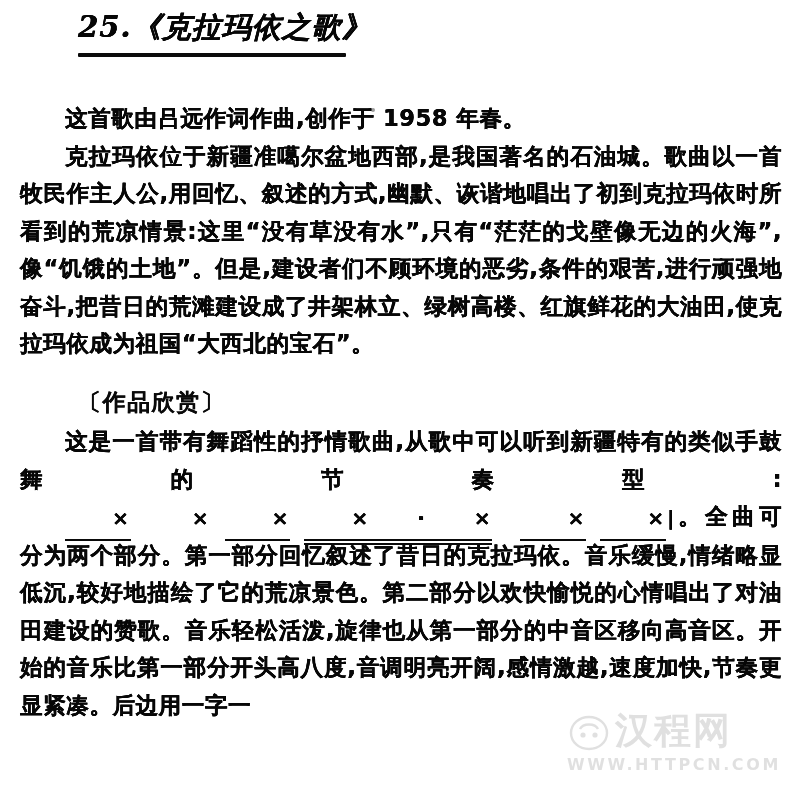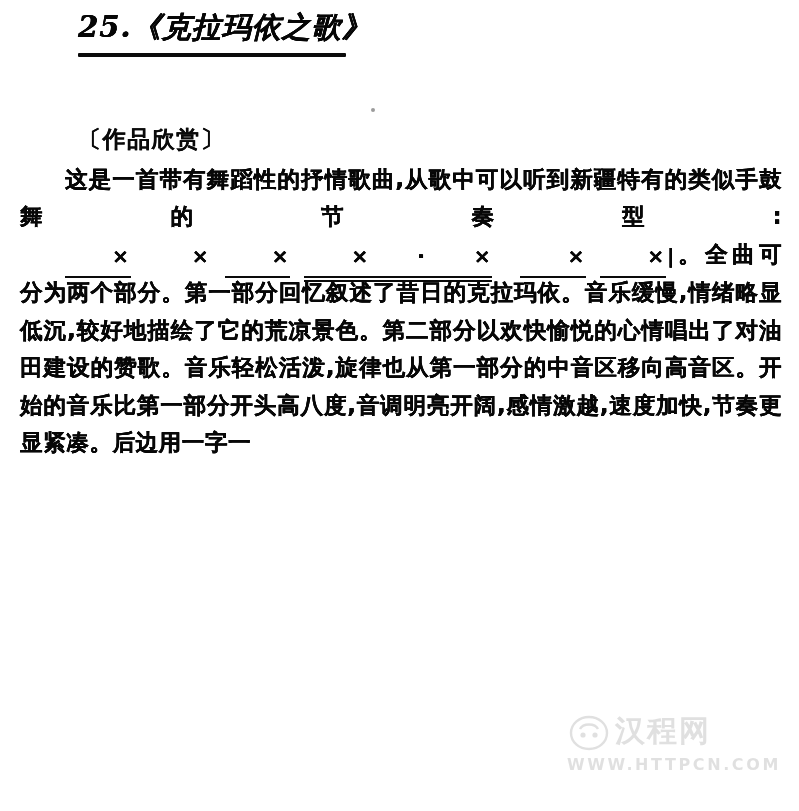--- a/index.html
+++ b/index.html
@@ -137,21 +137,21 @@
     left: 4px;
     top: 2px;
     width: 44px;
     height: 40px;
   }
   .wm-brand {
     position: absolute;
     left: 52px;
     top: 0px;
     font-family: "DejaVu Sans", "Liberation Sans", sans-serif;
-    font-size: 30px;
+    font-size: 37px;
     font-weight: bold;
     color: #9a9a9a;
     letter-spacing: 2px;
     line-height: 40px;
   }
   .wm-url {
     position: absolute;
     left: 4px;
     top: 44px;
     font-family: "DejaVu Sans", "Liberation Sans", sans-serif;
@@ -182,21 +182,23 @@
   <div class="title-block">
     <div class="doc-title">25.《克拉玛依之歌》</div>
     <div class="title-rule"></div>
   </div>
 
   <div class="speck"></div>
 
   <div class="body-text">
 
 
-
+    <p class="para indent">这首歌由吕远作词作曲,创作于 1958 年春。</p>
+
+    <p class="para indent">克拉玛依位于新疆准噶尔盆地西部,是我国著名的石油城。歌曲以一首牧民作主人公,用回忆、叙述的方式,幽默、诙谐地唱出了初到克拉玛依时所看到的荒凉情景:这里“没有草没有水”,只有“茫茫的戈壁像无边的火海”,像“饥饿的土地”。但是,建设者们不顾环境的恶劣,条件的艰苦,进行顽强地奋斗,把昔日的荒滩建设成了井架林立、绿树高楼、红旗鲜花的大油田,使克拉玛依成为祖国“大西北的宝石”。</p>
 
     <div class="spacer-md"></div>
 
     <div class="section-head">〔作品欣赏〕</div>
 
     <p class="para indent"><span>这是一首带有舞蹈性的抒情歌曲,从歌中可以听到新疆特有的类似手鼓舞的节奏型:</span><span class="rhythm"><span class="beat beam1">×</span><span class="gap"></span><span class="beat">×</span><span class="gap"></span><span class="beat beam1">×</span><span class="gap"></span><span class="beat beam2">×</span><span class="beat beam2 dot">·</span><span class="beat beam2">×</span><span class="gap"></span><span class="gap"></span><span class="beat beam1">×</span><span class="gap"></span><span class="beat beam1">×</span><span class="bar">|</span></span><span>。全曲可分为两个部分。第一部分回忆叙述了昔日的克拉玛依。音乐缓慢,情绪略显低沉,较好地描绘了它的荒凉景色。第二部分以欢快愉悦的心情唱出了对油田建设的赞歌。音乐轻松活泼,旋律也从第一部分的中音区移向高音区。开始的音乐比第一部分开头高八度,音调明亮开阔,感情激越,速度加快,节奏更显紧凑。后边用一字一</span></p>
   </div>
 
   <div class="watermark">
     <svg class="wm-logo" viewBox="0 0 44 40">

